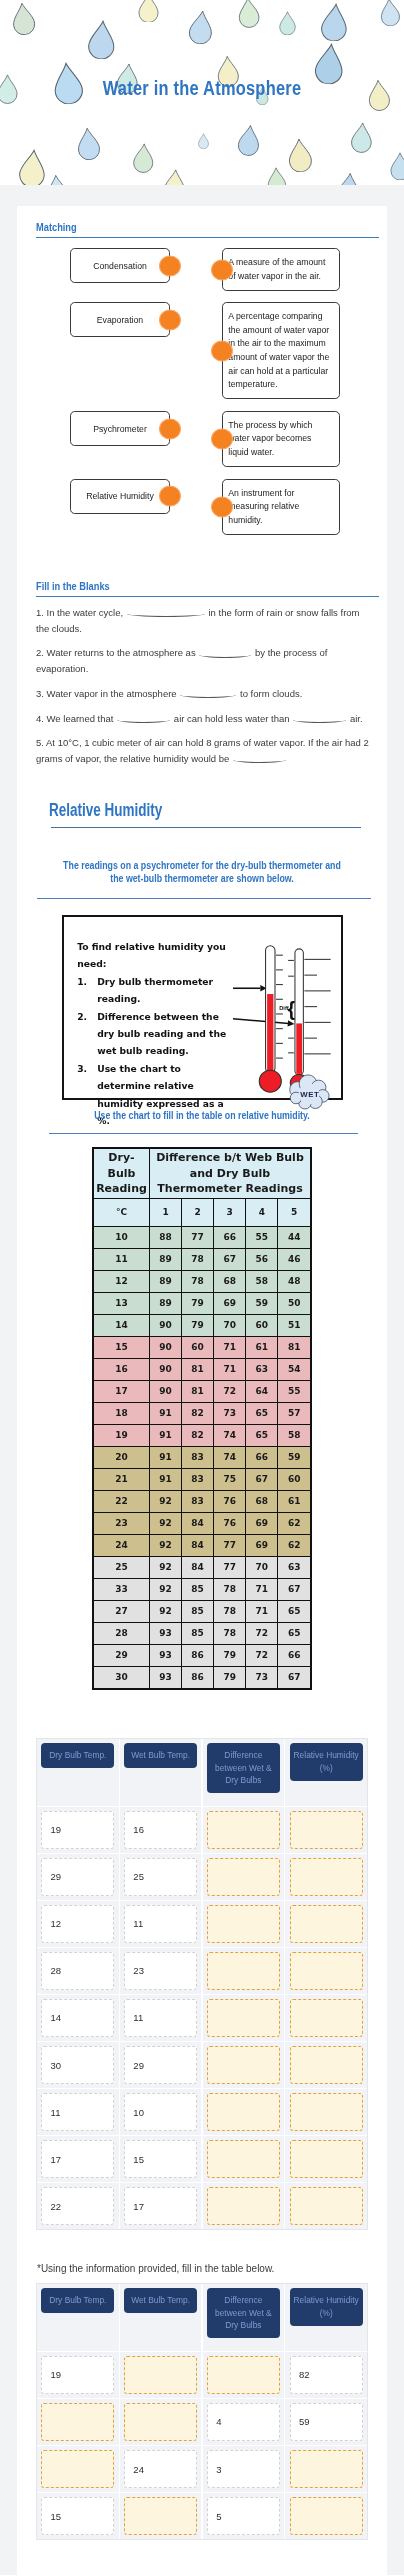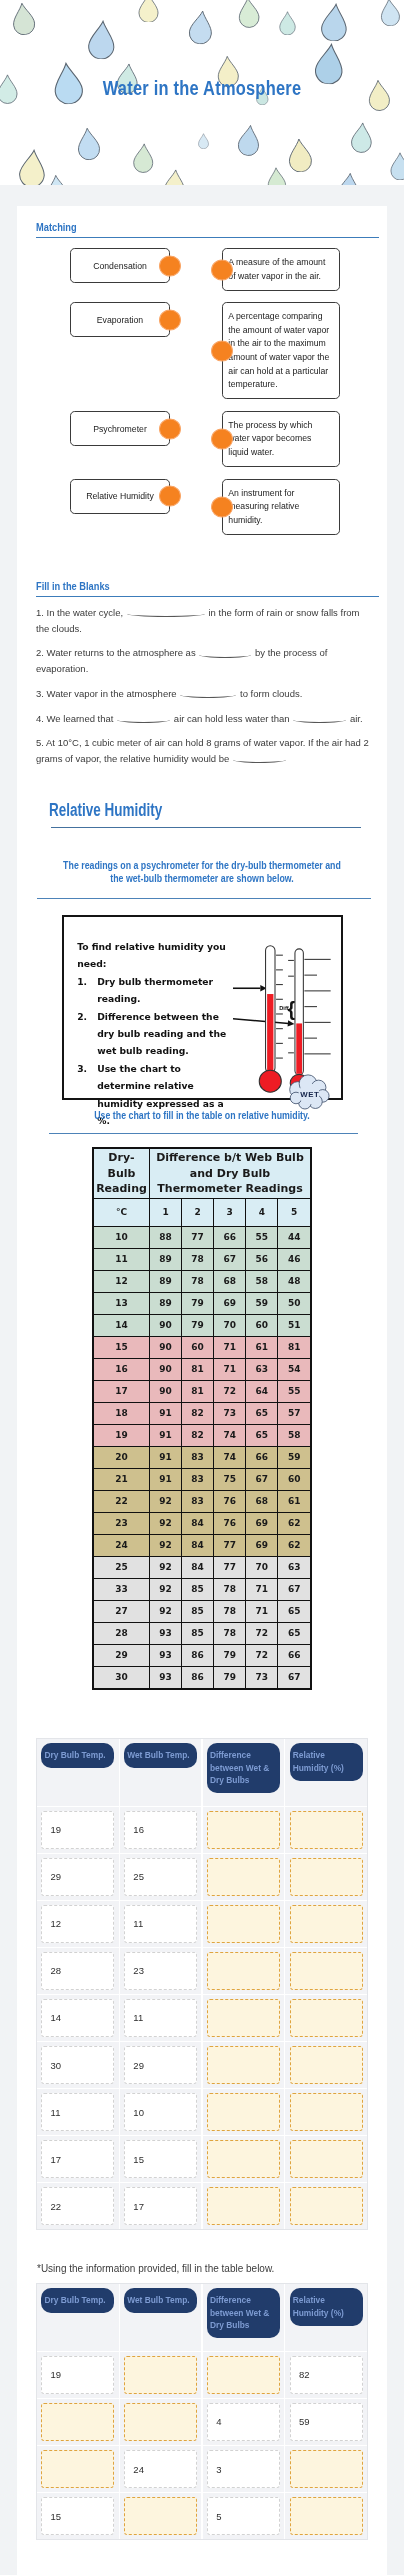--- a/index.html
+++ b/index.html
@@ -75,22 +75,22 @@
   .rh-table .band-olive td{background:#cec08e;}
   .rh-table .band-gray td{background:#e1e1e1;}
 
   
   .ptable{width:330px;margin:0 auto;border:0.5px solid #e3e5e9;background:#fff;
     display:grid;grid-template-columns:repeat(4,1fr);gap:1.1px;}
   .pcell{background:#f2f3f6;box-sizing:border-box;padding:4.2px;height:46px;
     display:flex;align-items:center;}
   .pcell-h{background:#f2f3f6;box-sizing:border-box;padding:4.2px;height:67px;
     display:flex;align-items:flex-start;}
-  .hdr-pill{background:#213c6b;border-radius:10px;color:#7d9bd2;font-weight:bold;
-    font-size:8.4px;padding:6.3px 3.2px;width:100%;line-height:1.5;}
+  .hdr-pill{background:#213c6b;border-radius:4px;color:#7d9bd2;font-weight:normal;
+    font-size:8.4px;text-align:center;padding:6.3px 3.2px;width:100%;line-height:1.5;}
   .ans{width:100%;height:38px;border-radius:3.2px;display:flex;align-items:center;
     padding-left:8.4px;box-sizing:border-box;font-size:9.5px;color:#2e2e2e;}
   .ans.given{background:#fff;border:1.1px dashed #d2d2d2;}
   .ans.empty{background:#fdf5de;border:1.1px dashed #dfa43f;}
 
   .note{margin:33px 0 8.4px 20px;font-size:10px;color:#3c3c3c;}
   .t1{margin-top:48px;}
 </style>
 </head>
 <body>

